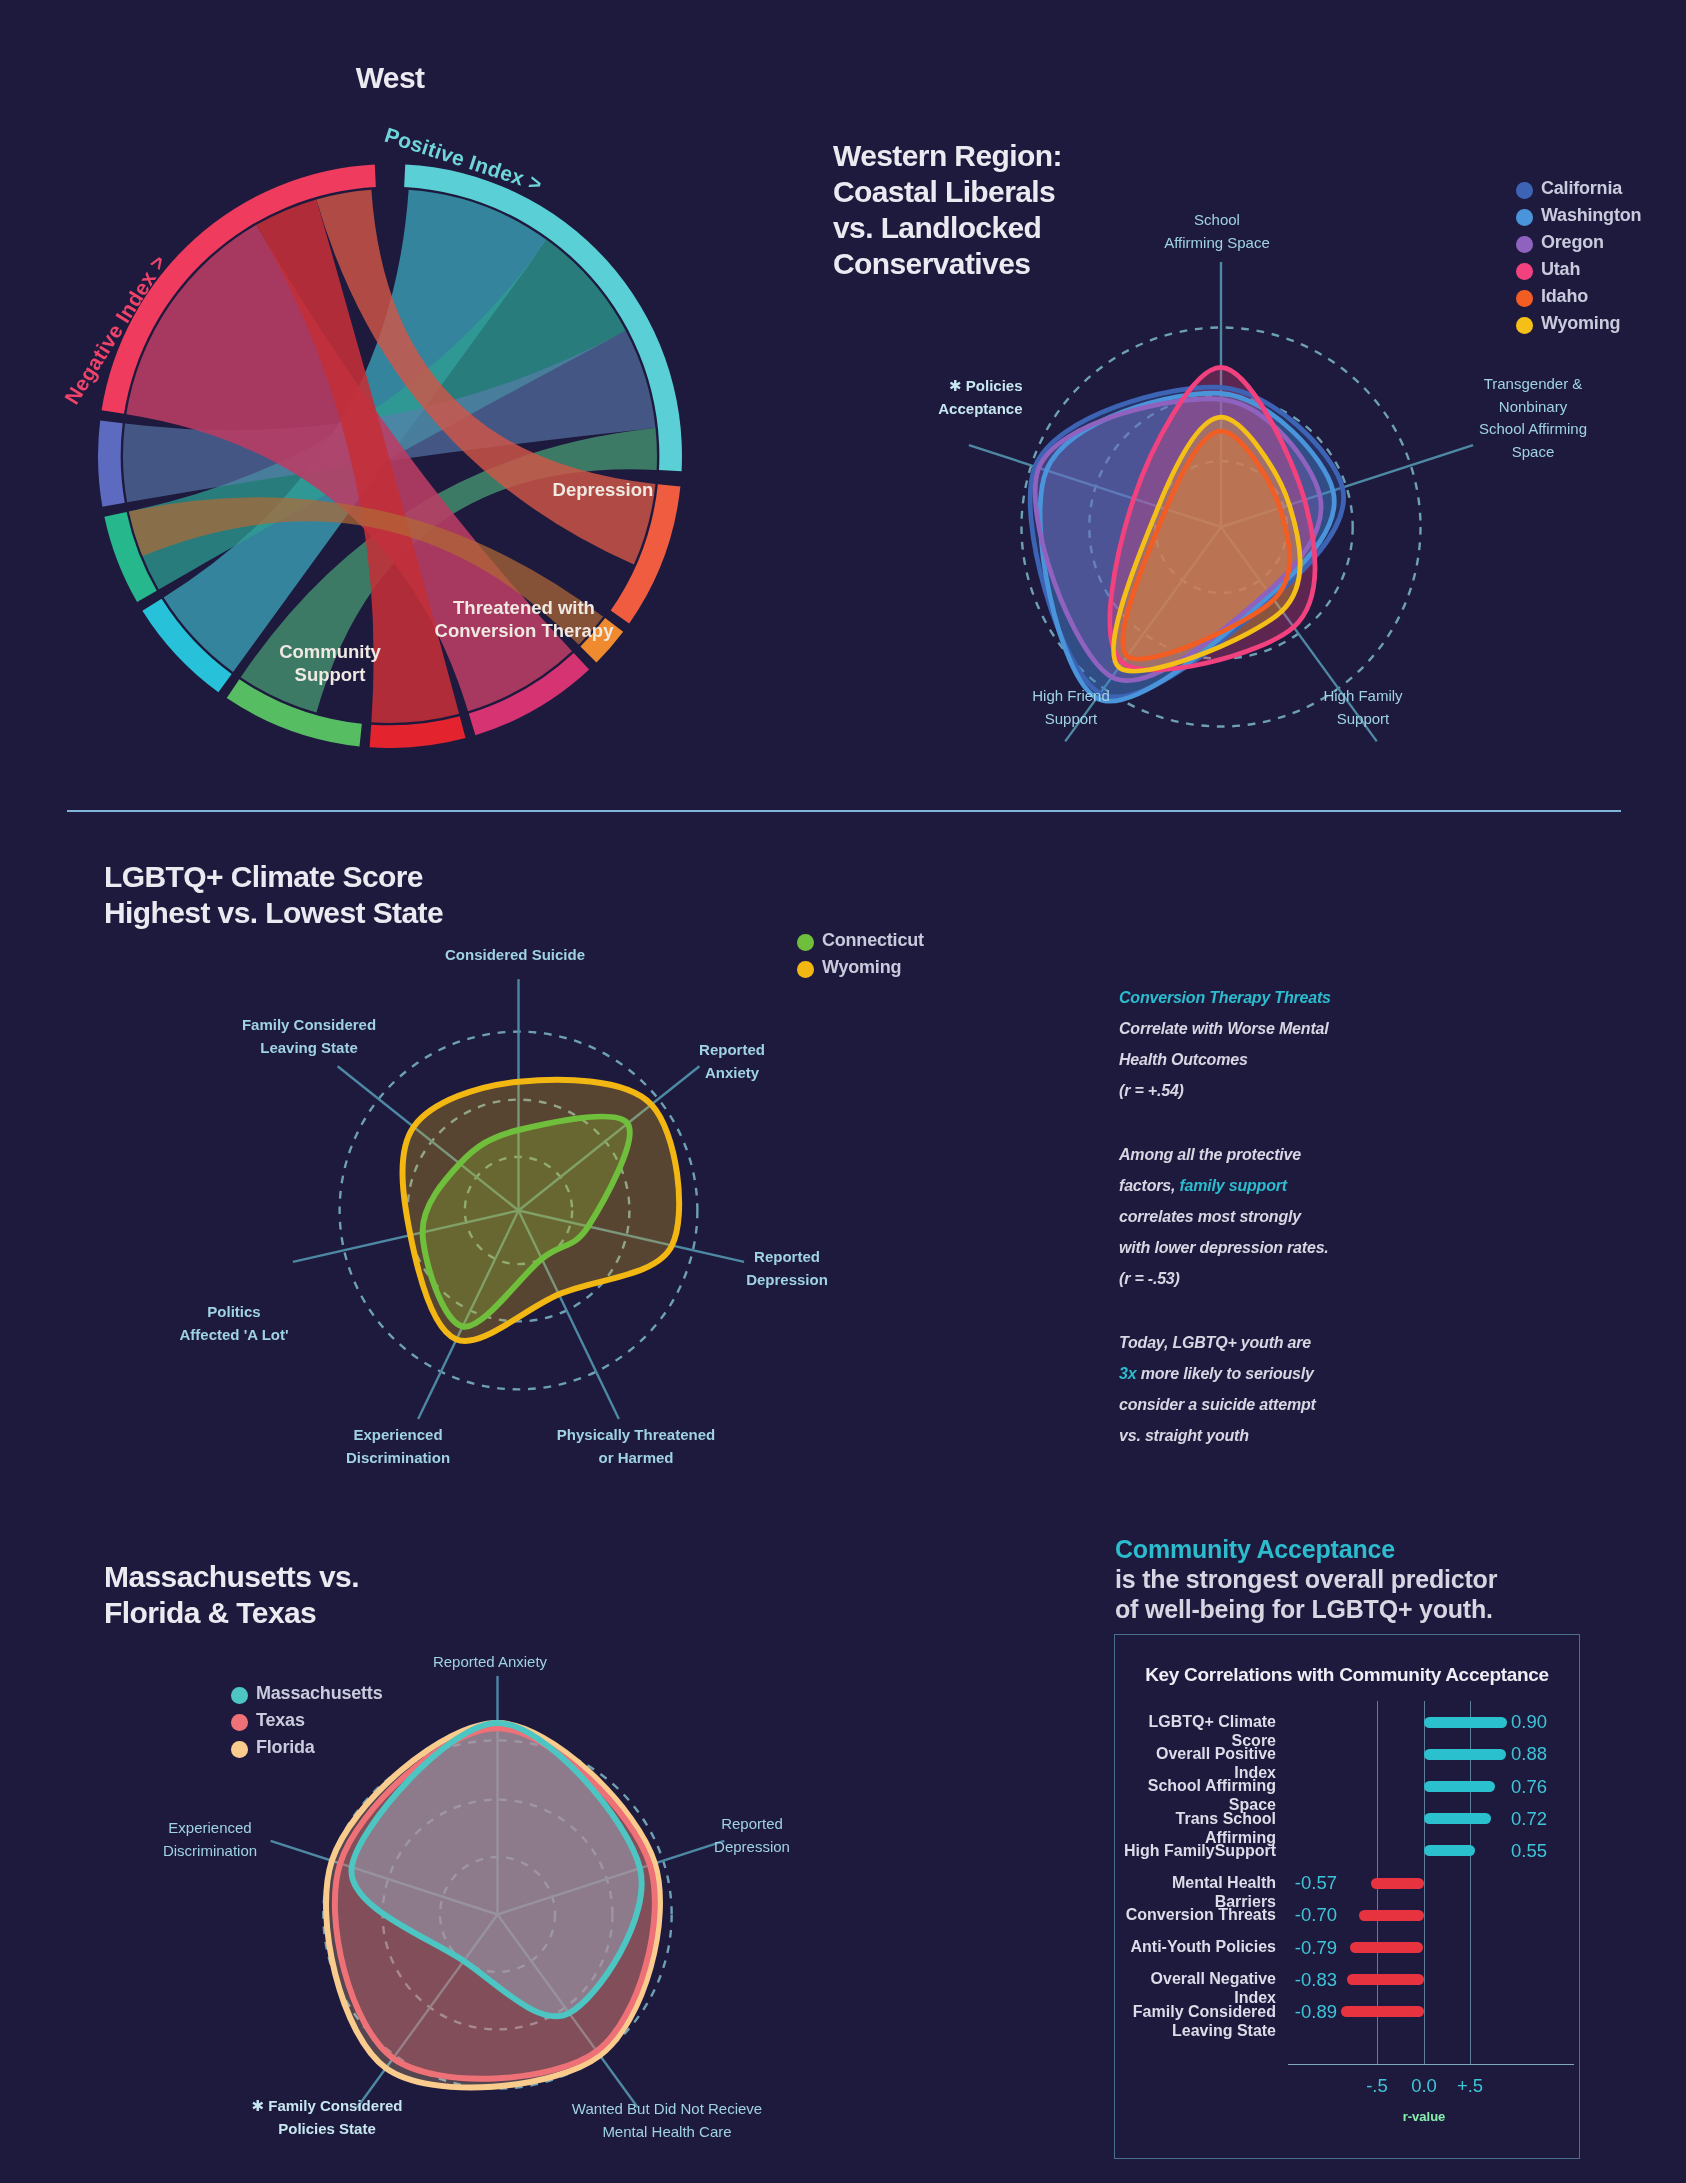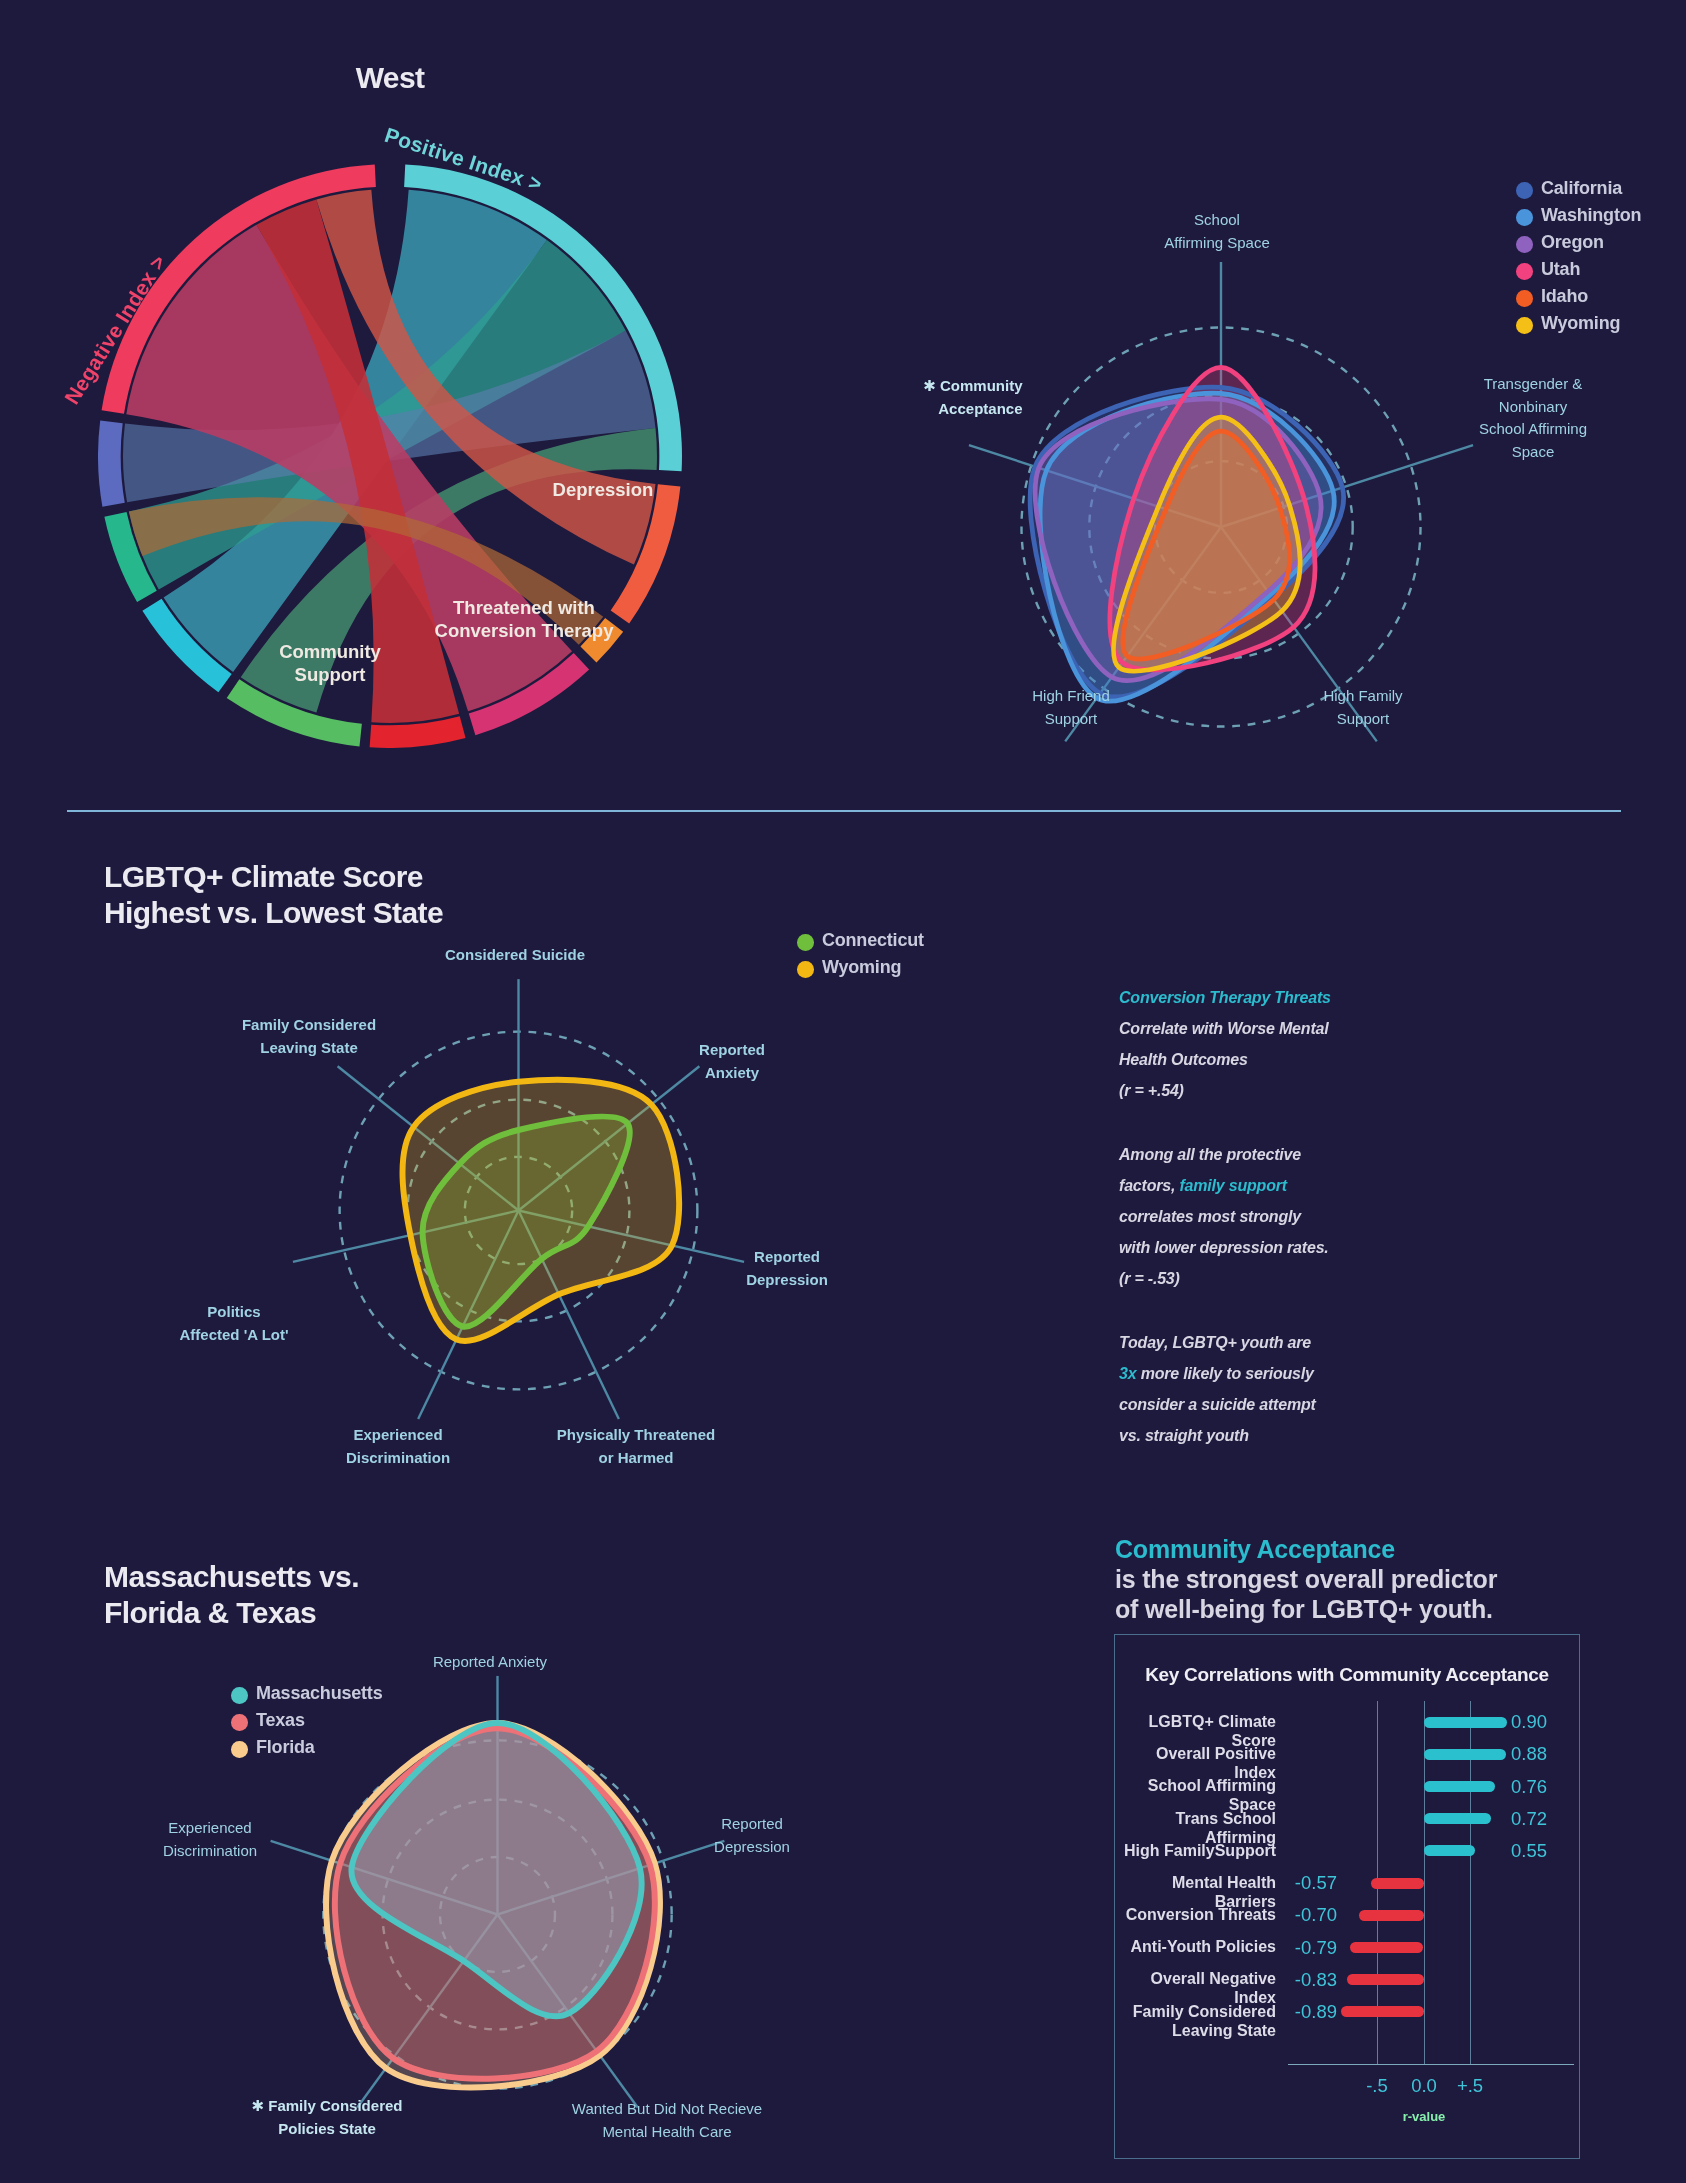--- a/index.html
+++ b/index.html
@@ -63,20 +63,24 @@
 
   <div class="abs rot-label" id="positive-label" style="left:389px;top:123px;">Positive Index &gt;</div>
   <div class="abs rot-label" id="negative-label" style="left:60px;top:396px;">Negative Index &gt;</div>
 
   <div class="abs chord-label center-txt" style="left:603px;top:490px;width:179px;">Depression</div>
   <div class="abs chord-label center-txt" style="left:524px;top:620px;width:226px;">Threatened with
 Conversion Therapy</div>
   <div class="abs chord-label center-txt" style="left:330px;top:664px;width:167px;">Community
 Support</div>
 
+  <div class="abs sec-title" style="left:833px;top:138px;">Western Region:
+Coastal Liberals
+vs. Landlocked
+Conservatives</div>
 
   <div class="abs legend" style="left:1516px;top:172px;">
       <div class="legend-item">
         <span class="legend-dot" style="background: rgb(60, 99, 180);"></span>
         <span class="legend-label">California</span>
       </div>
       <div class="legend-item">
         <span class="legend-dot" style="background: rgb(73, 148, 218);"></span>
         <span class="legend-label">Washington</span>
       </div>
@@ -122,21 +126,21 @@
     </svg>
 
   <div class="abs radar-label center-txt" style="left:1217px;top:232px;">School
 Affirming Space</div>
   <div class="abs radar-label center-txt" style="left:1533px;top:418px;">Transgender &amp; Nonbinary
 School Affirming Space</div>
   <div class="abs radar-label center-txt" style="left:1363px;top:708px;">High Family
 Support</div>
   <div class="abs radar-label center-txt" style="left:1071px;top:708px;">High Friend
 Support</div>
-  <div class="abs radar-label star center-txt" style="left:927px;top:398px;text-align:right;width:191px;">✱ Community
+  <div class="abs radar-label star center-txt" style="left:927px;top:398px;text-align:right;width:191px;">✱ Policies
 Acceptance</div>
 
   <div class="abs divider" style="left:67px;top:810px;width:1554px;"></div>
 
   <div class="abs sec-title" style="left:104px;top:859px;">LGBTQ+ Climate Score
 Highest vs. Lowest State</div>
 
   <div class="abs legend" style="left:797px;top:924px;">
       <div class="legend-item">
         <span class="legend-dot" style="background: rgb(111, 191, 60);"></span>

